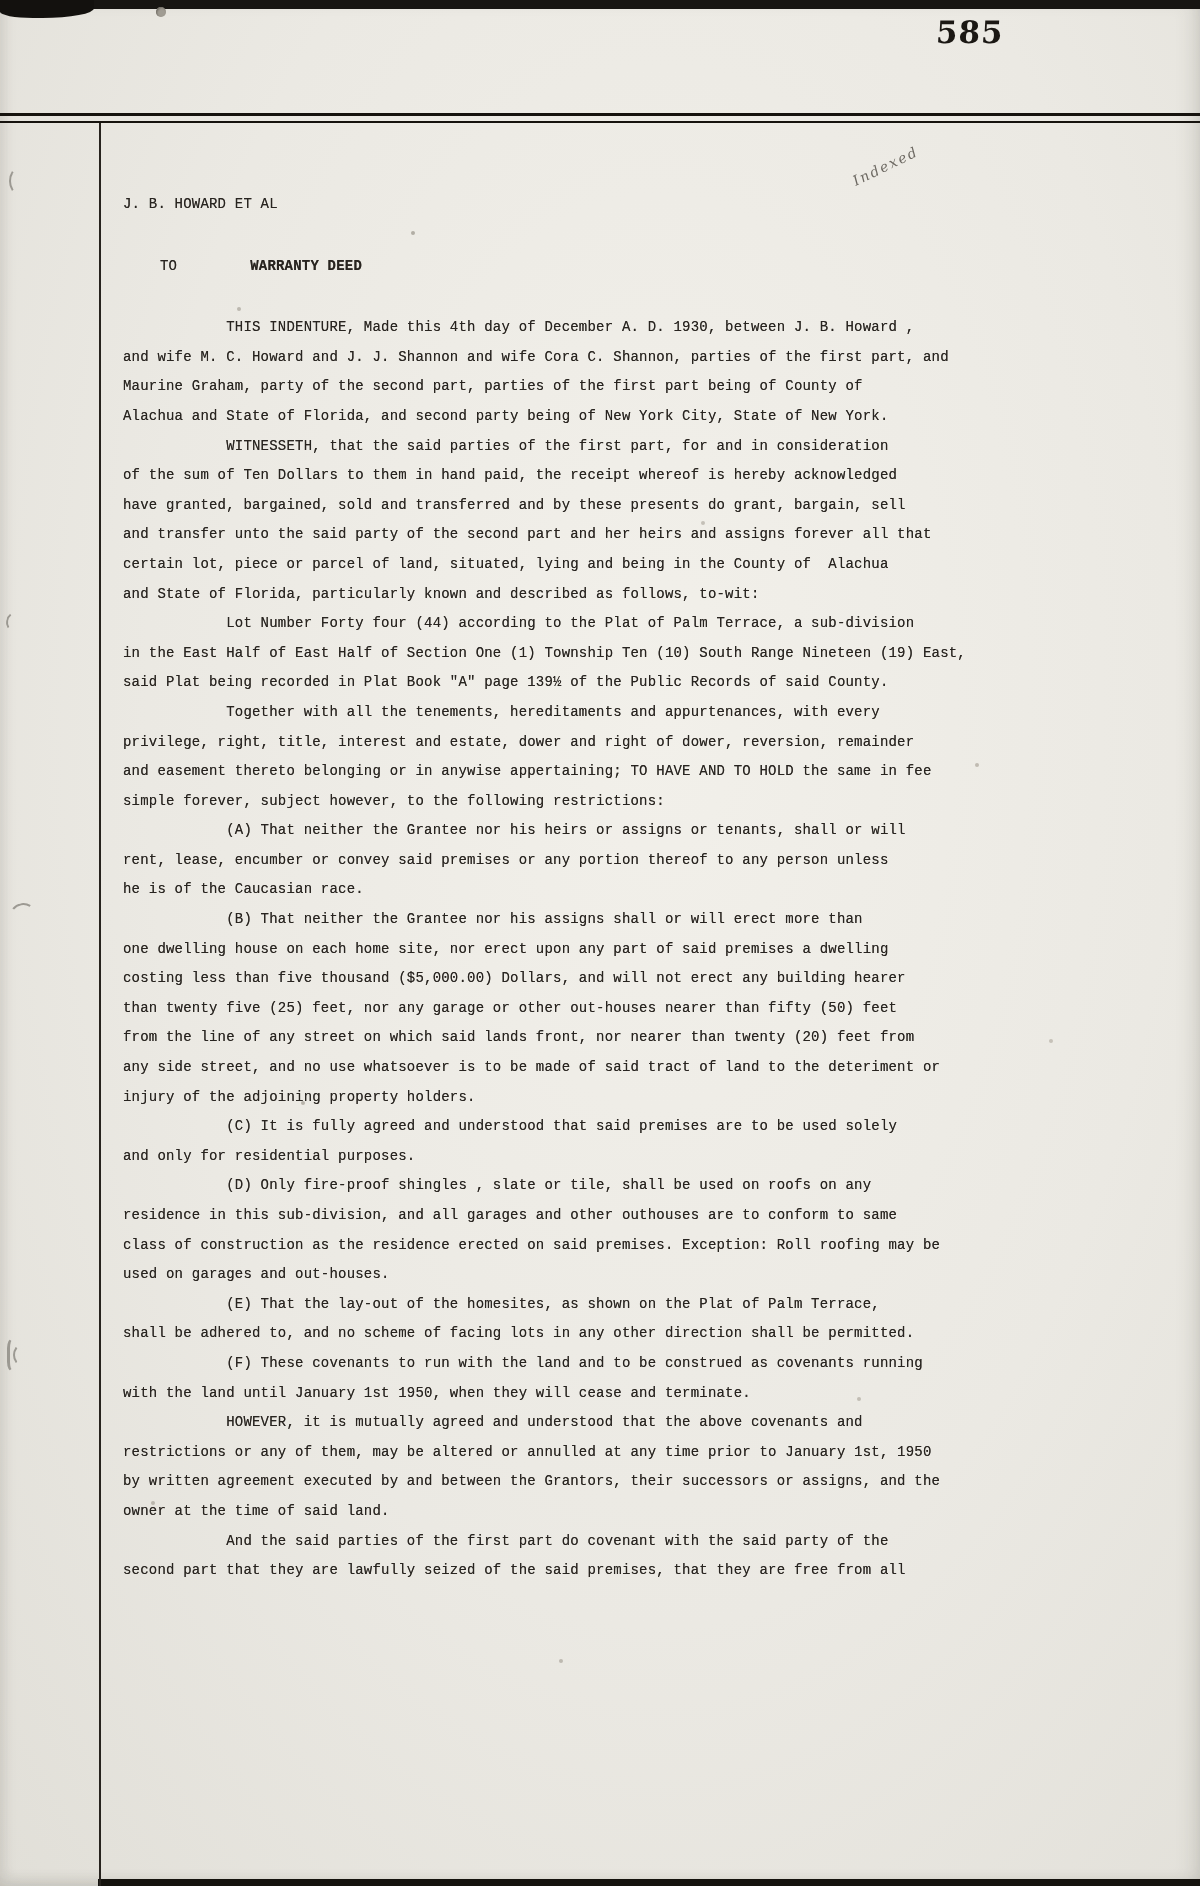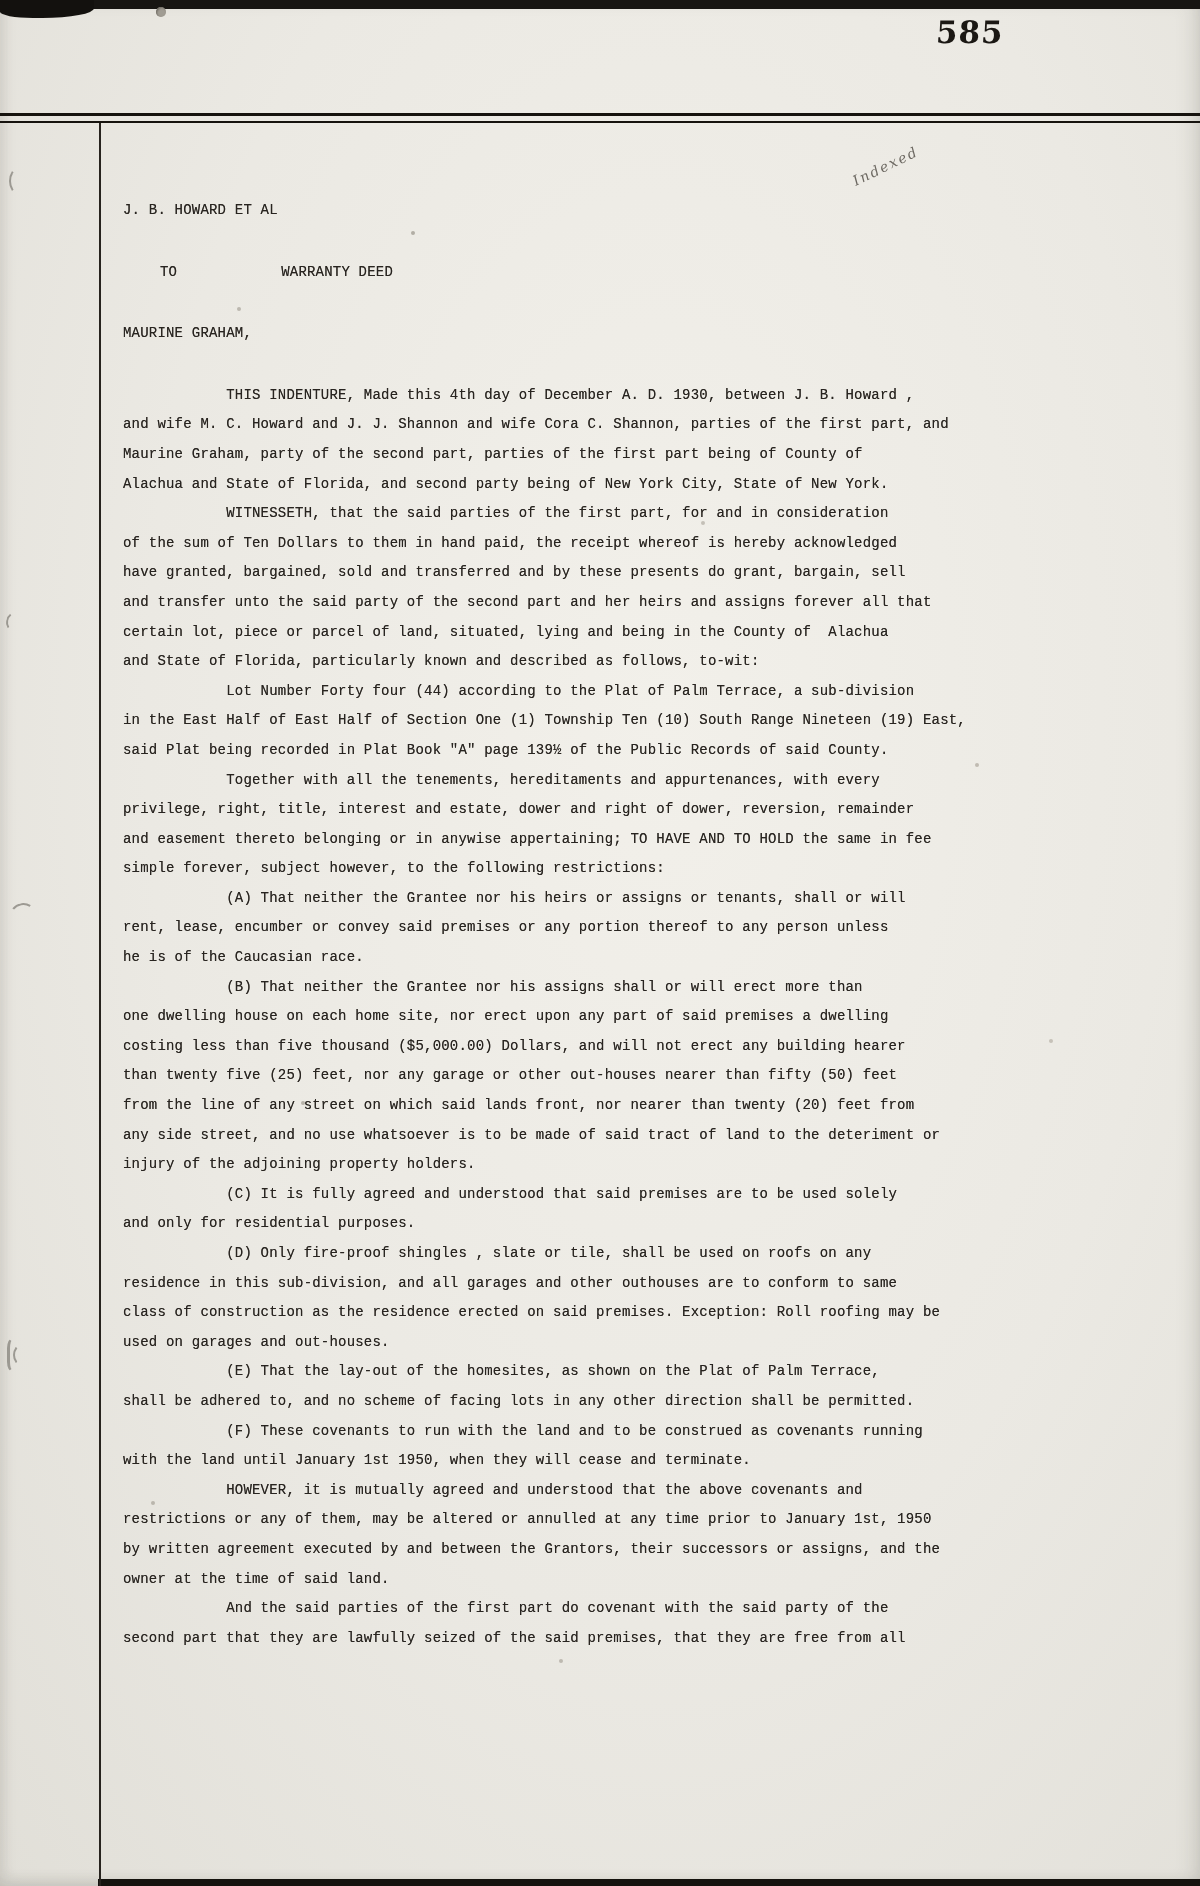--- a/index.html
+++ b/index.html
@@ -59,24 +59,24 @@
     font-size: 14px; letter-spacing: 2px; color: #6b6760;
   }
 
   
   .typewriter {
     font-family: "Liberation Mono", "DejaVu Sans Mono", monospace;
     font-size: 14px; letter-spacing: 0.2px; color: #282420;
     text-shadow: 0 0 0.5px rgba(42,37,31,0.65);
     white-space: pre;
   }
-  .text-block { position: absolute; left: 123px; top: 164px; width: 1010px; }
+  .text-block { position: absolute; left: 123px; top: 158px; width: 1010px; }
   .tline { height: 29.6px; line-height: 29.6px; }
   .to-label { display: inline-block; margin-left: 37px; }
-  .instrument { display: inline-block; margin-left: 104px; }
+  .instrument { display: inline-block; margin-left: 73px; font-weight: bold; }
 </style>
 </head>
 <body>
 
 <div class="page">
 
   <div class="top-edge"></div>
   <div class="top-edge-blob"></div>
   <div class="top-dot"></div>
   <div class="speckles"></div>
@@ -89,17 +89,16 @@
 
   <div class="page-number">585</div>
   <div class="index-stamp">Indexed</div>
 
   <div class="double-rule"></div>
   <div class="vertical-rule"></div>
 
   <div class="text-block typewriter">
     <div class="tline"><span>J. B. HOWARD ET AL</span></div>
     <div class="tline"><span class="to-label">TO</span><span class="instrument">WARRANTY DEED</span></div>
-    <div class="tline"><span>MAURINE GRAHAM,</span></div>
     <div><div class="tline">            THIS INDENTURE, Made this 4th day of December A. D. 1930, between J. B. Howard ,</div><div class="tline">and wife M. C. Howard and J. J. Shannon and wife Cora C. Shannon, parties of the first part, and</div><div class="tline">Maurine Graham, party of the second part, parties of the first part being of County of</div><div class="tline">Alachua and State of Florida, and second party being of New York City, State of New York.</div><div class="tline">            WITNESSETH, that the said parties of the first part, for and in consideration</div><div class="tline">of the sum of Ten Dollars to them in hand paid, the receipt whereof is hereby acknowledged</div><div class="tline">have granted, bargained, sold and transferred and by these presents do grant, bargain, sell</div><div class="tline">and transfer unto the said party of the second part and her heirs and assigns forever all that</div><div class="tline">certain lot, piece or parcel of land, situated, lying and being in the County of  Alachua</div><div class="tline">and State of Florida, particularly known and described as follows, to-wit:</div><div class="tline">            Lot Number Forty four (44) according to the Plat of Palm Terrace, a sub-division</div><div class="tline">in the East Half of East Half of Section One (1) Township Ten (10) South Range Nineteen (19) East,</div><div class="tline">said Plat being recorded in Plat Book "A" page 139½ of the Public Records of said County.</div><div class="tline">            Together with all the tenements, hereditaments and appurtenances, with every</div><div class="tline">privilege, right, title, interest and estate, dower and right of dower, reversion, remainder</div><div class="tline">and easement thereto belonging or in anywise appertaining; TO HAVE AND TO HOLD the same in fee</div><div class="tline">simple forever, subject however, to the following restrictions:</div><div class="tline">            (A) That neither the Grantee nor his heirs or assigns or tenants, shall or will</div><div class="tline">rent, lease, encumber or convey said premises or any portion thereof to any person unless</div><div class="tline">he is of the Caucasian race.</div><div class="tline">            (B) That neither the Grantee nor his assigns shall or will erect more than</div><div class="tline">one dwelling house on each home site, nor erect upon any part of said premises a dwelling</div><div class="tline">costing less than five thousand ($5,000.00) Dollars, and will not erect any building hearer</div><div class="tline">than twenty five (25) feet, nor any garage or other out-houses nearer than fifty (50) feet</div><div class="tline">from the line of any street on which said lands front, nor nearer than twenty (20) feet from</div><div class="tline">any side street, and no use whatsoever is to be made of said tract of land to the deteriment or</div><div class="tline">injury of the adjoining property holders.</div><div class="tline">            (C) It is fully agreed and understood that said premises are to be used solely</div><div class="tline">and only for residential purposes.</div><div class="tline">            (D) Only fire-proof shingles , slate or tile, shall be used on roofs on any</div><div class="tline">residence in this sub-division, and all garages and other outhouses are to conform to same</div><div class="tline">class of construction as the residence erected on said premises. Exception: Roll roofing may be</div><div class="tline">used on garages and out-houses.</div><div class="tline">            (E) That the lay-out of the homesites, as shown on the Plat of Palm Terrace,</div><div class="tline">shall be adhered to, and no scheme of facing lots in any other direction shall be permitted.</div><div class="tline">            (F) These covenants to run with the land and to be construed as covenants running</div><div class="tline">with the land until January 1st 1950, when they will cease and terminate.</div><div class="tline">            HOWEVER, it is mutually agreed and understood that the above covenants and</div><div class="tline">restrictions or any of them, may be altered or annulled at any time prior to January 1st, 1950</div><div class="tline">by written agreement executed by and between the Grantors, their successors or assigns, and the</div><div class="tline">owner at the time of said land.</div><div class="tline">            And the said parties of the first part do covenant with the said party of the</div><div class="tline">second part that they are lawfully seized of the said premises, that they are free from all</div></div>
   </div>
 
 </div>
 
 </body></html>

